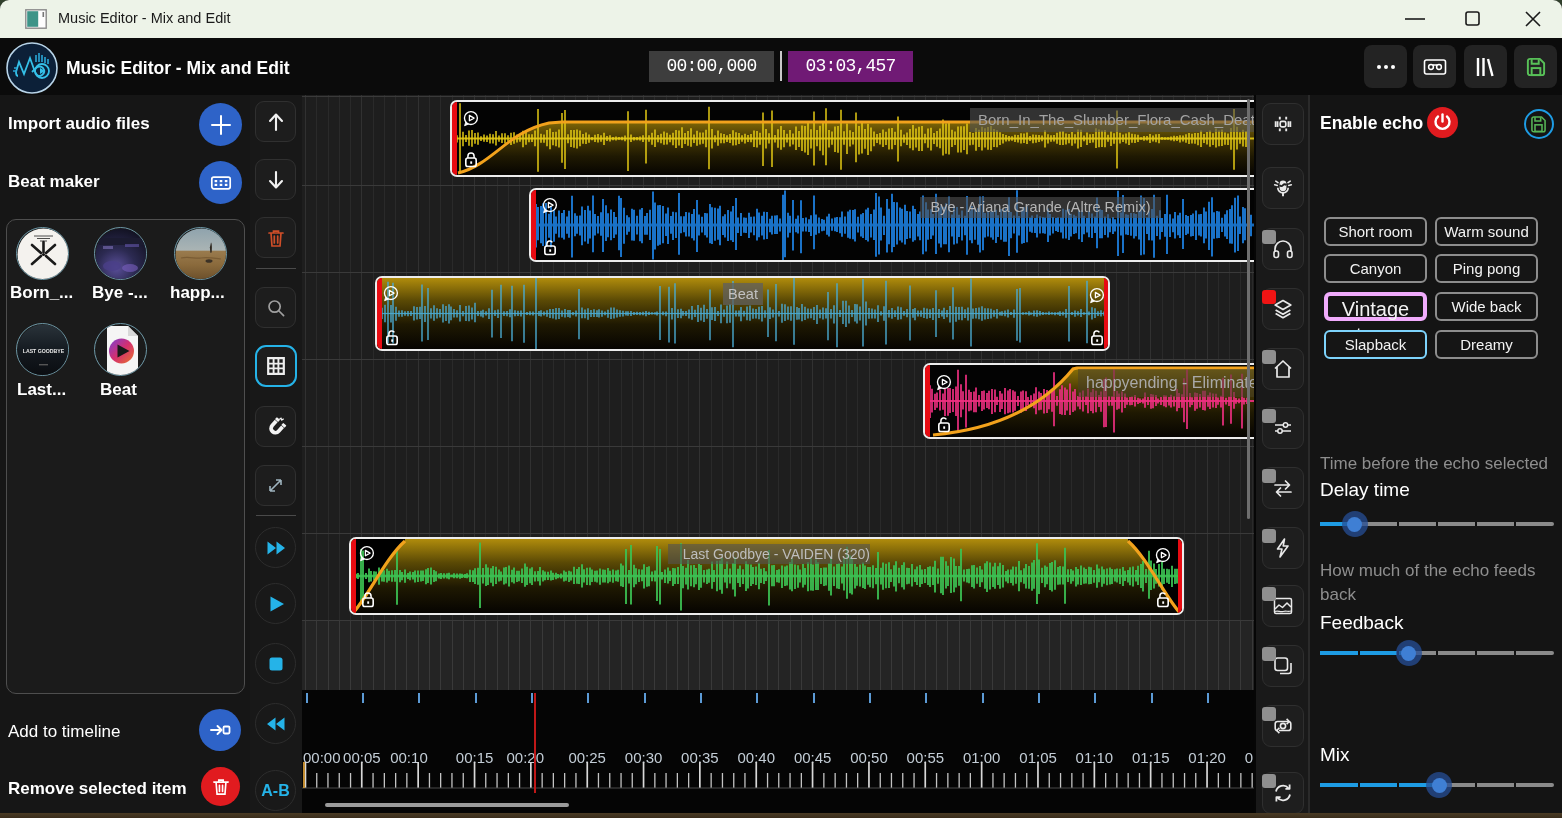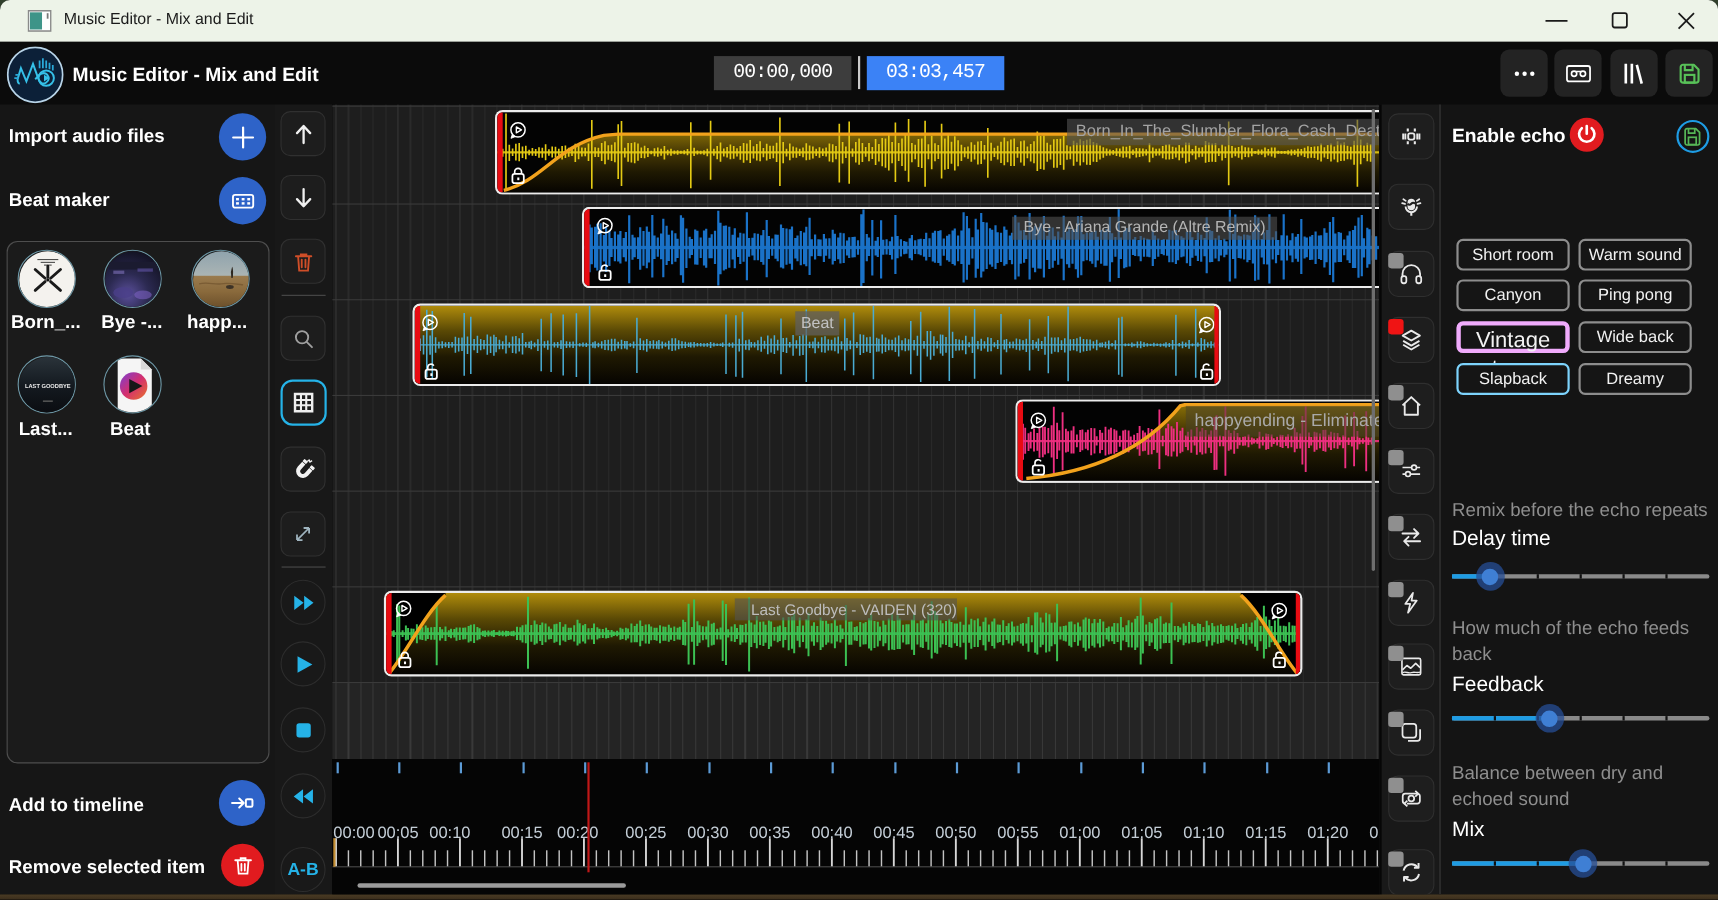--- a/index.html
+++ b/index.html
@@ -56,21 +56,21 @@
 <path d="M34 26l5 3-5 3z" fill="#35c0e8" stroke="none"></path>
 </g>
 <g stroke="#2aa8d8" stroke-width="1.6">
 <path d="M30 13v7M33 11v9M36 13v7M39 15v6M42 17v5"></path>
 <path d="M8 26h3M7 29h4"></path>
 </g>
       </svg>
     <div style="position:absolute;left:66px;top:20px;font-size:17.5px;font-weight:bold;color:#fff">Music Editor - Mix and Edit</div>
     <div style="position:absolute;left:649px;top:13px;width:125px;height:31px;background:#3d3d3d;color:#fff;font-family:'Liberation Mono',monospace;font-size:18px;letter-spacing:-0.8px;text-align:center;line-height:31px">00:00,000</div>
     <div style="position:absolute;left:780px;top:13px;width:2px;height:30px;background:#c9c9c9"></div>
-    <div style="position:absolute;left:788px;top:13px;width:125px;height:31px;background:#3b82f6;color:#fff;font-family:'Liberation Mono',monospace;font-size:18px;letter-spacing:-0.8px;text-align:center;line-height:31px">03:03,457</div>
+    <div style="position:absolute;left:788px;top:13px;width:125px;height:31px;background:#701a75;color:#fff;font-family:'Liberation Mono',monospace;font-size:18px;letter-spacing:-0.8px;text-align:center;line-height:31px">03:03,457</div>
     <div class="hbtn" style="left:1364px">
         <svg width="26" height="26" viewBox="0 0 26 26">
           <circle cx="6" cy="13" r="2" fill="#fff"></circle>
           <circle cx="13" cy="13" r="2" fill="#fff"></circle>
           <circle cx="20" cy="13" r="2" fill="#fff"></circle>
         </svg>
       </div>
     <div class="hbtn" style="left:1413px">
         <svg width="26" height="26" viewBox="0 0 26 26">
           <rect x="2.5" y="6" width="21" height="14" rx="2" fill="none" stroke="#fff" stroke-width="1.6"></rect>
@@ -176,21 +176,21 @@
               <stop offset="0.5" stop-color="#d42f6f"></stop>
               <stop offset="1" stop-color="#e8742a"></stop>
             </linearGradient>
           </defs>
 <path d="M12 2h21l10 10v39H12z" fill="#f5f5f5"></path>
           <path d="M33 2l10 10H33z" fill="#d8d8d8"></path>
 <circle cx="26.5" cy="27" r="12.5" fill="url(#bt1)"></circle>
 <path d="M22.5 20.5l12 6.5-12 6.5z" fill="#181818"></path>
         </svg></div>
       <div style="position:absolute;left:100px;top:285px;width:50px;font-size:17px;font-weight:bold;color:#fff;white-space:nowrap;overflow:hidden">Beat</div>
-    <div style="position:absolute;left:8px;top:627px;font-size:17px;font-weight:bold;color:#fff">Add to timeline</div>
+    <div style="position:absolute;left:8px;top:627px;font-size:17px;font-weight:normal;color:#fff">Add to timeline</div>
     <div class="bluebtn" style="left:199px;top:614px;width:42px;height:42px">
         <svg width="24" height="24" viewBox="0 0 24 24">
           <path d="M3 12h10M9.5 8l4 4-4 4" fill="none" stroke="#fff" stroke-width="1.9" stroke-linecap="round" stroke-linejoin="round"></path>
           <rect x="15.5" y="8.5" width="6" height="7" rx="1.2" fill="none" stroke="#fff" stroke-width="1.8"></rect>
         </svg>
       </div>
     <div style="position:absolute;left:8px;top:684px;font-size:17px;font-weight:bold;color:#fff">Remove selected item</div>
     <div class="bluebtn" style="left:201px;top:672px;width:39px;height:39px;background:#e11b1f">
         <svg width="22" height="22" viewBox="0 0 20 20">
           <path d="M3.5 5.5h13M8 5.5V3.8h4v1.7M5.5 5.5l.9 11h7.2l.9-11M8.6 8.5v5.5M11.4 8.5v5.5" fill="none" stroke="#fff" stroke-width="1.5" stroke-linecap="round"></path>
@@ -666,21 +666,21 @@
           <rect x="8" y="13.5" width="8" height="7.5" fill="none" stroke="#56b556" stroke-width="1.8"></rect>
         </svg></div>
       <div style="position:absolute;left:14px;top:121.5px;width:103px;height:29px;border:2px solid #8d8d8d;border-radius:6px;background:#151515;color:#f2f2f2;font-size:15px;line-height:26px;text-align:center">Short room</div>
       <div style="position:absolute;left:125px;top:121.5px;width:103px;height:29px;border:2px solid #8d8d8d;border-radius:6px;background:#151515;color:#f2f2f2;font-size:15px;line-height:26px;text-align:center">Warm sound</div>
       <div style="position:absolute;left:14px;top:159.3px;width:103px;height:29px;border:2px solid #8d8d8d;border-radius:6px;background:#151515;color:#f2f2f2;font-size:15px;line-height:26px;text-align:center">Canyon</div>
       <div style="position:absolute;left:125px;top:159.3px;width:103px;height:29px;border:2px solid #8d8d8d;border-radius:6px;background:#151515;color:#f2f2f2;font-size:15px;line-height:26px;text-align:center">Ping pong</div>
       <div style="position:absolute;left:14px;top:197.1px;width:103px;height:29px;border:4px solid #f0abfc;border-radius:6px;background:#151515;color:#f2f2f2;font-size:20px;line-height:26px;text-align:center">Vintage tape</div>
       <div style="position:absolute;left:125px;top:197.1px;width:103px;height:29px;border:2px solid #8d8d8d;border-radius:6px;background:#151515;color:#f2f2f2;font-size:15px;line-height:26px;text-align:center">Wide back</div>
       <div style="position:absolute;left:14px;top:234.89999999999998px;width:103px;height:29px;border:2px solid #7dd3fc;border-radius:6px;background:#151515;color:#f2f2f2;font-size:15px;line-height:26px;text-align:center">Slapback</div>
       <div style="position:absolute;left:125px;top:234.89999999999998px;width:103px;height:29px;border:2px solid #8d8d8d;border-radius:6px;background:#151515;color:#f2f2f2;font-size:15px;line-height:26px;text-align:center">Dreamy</div>
-<div class="desc" style="top:357px">Remix before the echo repeats</div>
+<div class="desc" style="top:357px">Time before the echo selected</div>
 <div class="wlab" style="top:384px">Delay time</div>
 <div style="position:absolute;left:10px;top:427px;width:234px;height:4px;background:#8a8a8a;border-radius:2px">
         <div style="position:absolute;left:0;top:0;width:35px;height:4px;background:#1e9ce4"></div>
         <div style="position:absolute;left:38px;top:0;width:2px;height:4px;background:#101010"></div>
         <div style="position:absolute;left:77px;top:0;width:2px;height:4px;background:#101010"></div>
         <div style="position:absolute;left:116px;top:0;width:2px;height:4px;background:#101010"></div>
         <div style="position:absolute;left:155px;top:0;width:2px;height:4px;background:#101010"></div>
         <div style="position:absolute;left:194px;top:0;width:2px;height:4px;background:#101010"></div>
         <div style="position:absolute;left:22px;top:-11px;width:26px;height:26px;border-radius:50%;background:rgba(38,78,150,0.75)"></div>
         <div style="position:absolute;left:27px;top:-5.5px;width:15px;height:15px;border-radius:50%;background:#3f7fd4"></div>
@@ -690,21 +690,20 @@
 <div style="position:absolute;left:10px;top:556px;width:234px;height:4px;background:#8a8a8a;border-radius:2px">
         <div style="position:absolute;left:0;top:0;width:89px;height:4px;background:#1e9ce4"></div>
         <div style="position:absolute;left:38px;top:0;width:2px;height:4px;background:#101010"></div>
         <div style="position:absolute;left:77px;top:0;width:2px;height:4px;background:#101010"></div>
         <div style="position:absolute;left:116px;top:0;width:2px;height:4px;background:#101010"></div>
         <div style="position:absolute;left:155px;top:0;width:2px;height:4px;background:#101010"></div>
         <div style="position:absolute;left:194px;top:0;width:2px;height:4px;background:#101010"></div>
         <div style="position:absolute;left:76px;top:-11px;width:26px;height:26px;border-radius:50%;background:rgba(38,78,150,0.75)"></div>
         <div style="position:absolute;left:81px;top:-5.5px;width:15px;height:15px;border-radius:50%;background:#3f7fd4"></div>
       </div>
-<div class="desc" style="top:596px">Balance between dry and<br>echoed sound</div>
 <div class="wlab" style="top:649px">Mix</div>
 <div style="position:absolute;left:10px;top:688px;width:234px;height:4px;background:#8a8a8a;border-radius:2px">
         <div style="position:absolute;left:0;top:0;width:119px;height:4px;background:#1e9ce4"></div>
         <div style="position:absolute;left:38px;top:0;width:2px;height:4px;background:#101010"></div>
         <div style="position:absolute;left:77px;top:0;width:2px;height:4px;background:#101010"></div>
         <div style="position:absolute;left:116px;top:0;width:2px;height:4px;background:#101010"></div>
         <div style="position:absolute;left:155px;top:0;width:2px;height:4px;background:#101010"></div>
         <div style="position:absolute;left:194px;top:0;width:2px;height:4px;background:#101010"></div>
         <div style="position:absolute;left:106px;top:-11px;width:26px;height:26px;border-radius:50%;background:rgba(38,78,150,0.75)"></div>
         <div style="position:absolute;left:112px;top:-5.5px;width:15px;height:15px;border-radius:50%;background:#3f7fd4"></div>

